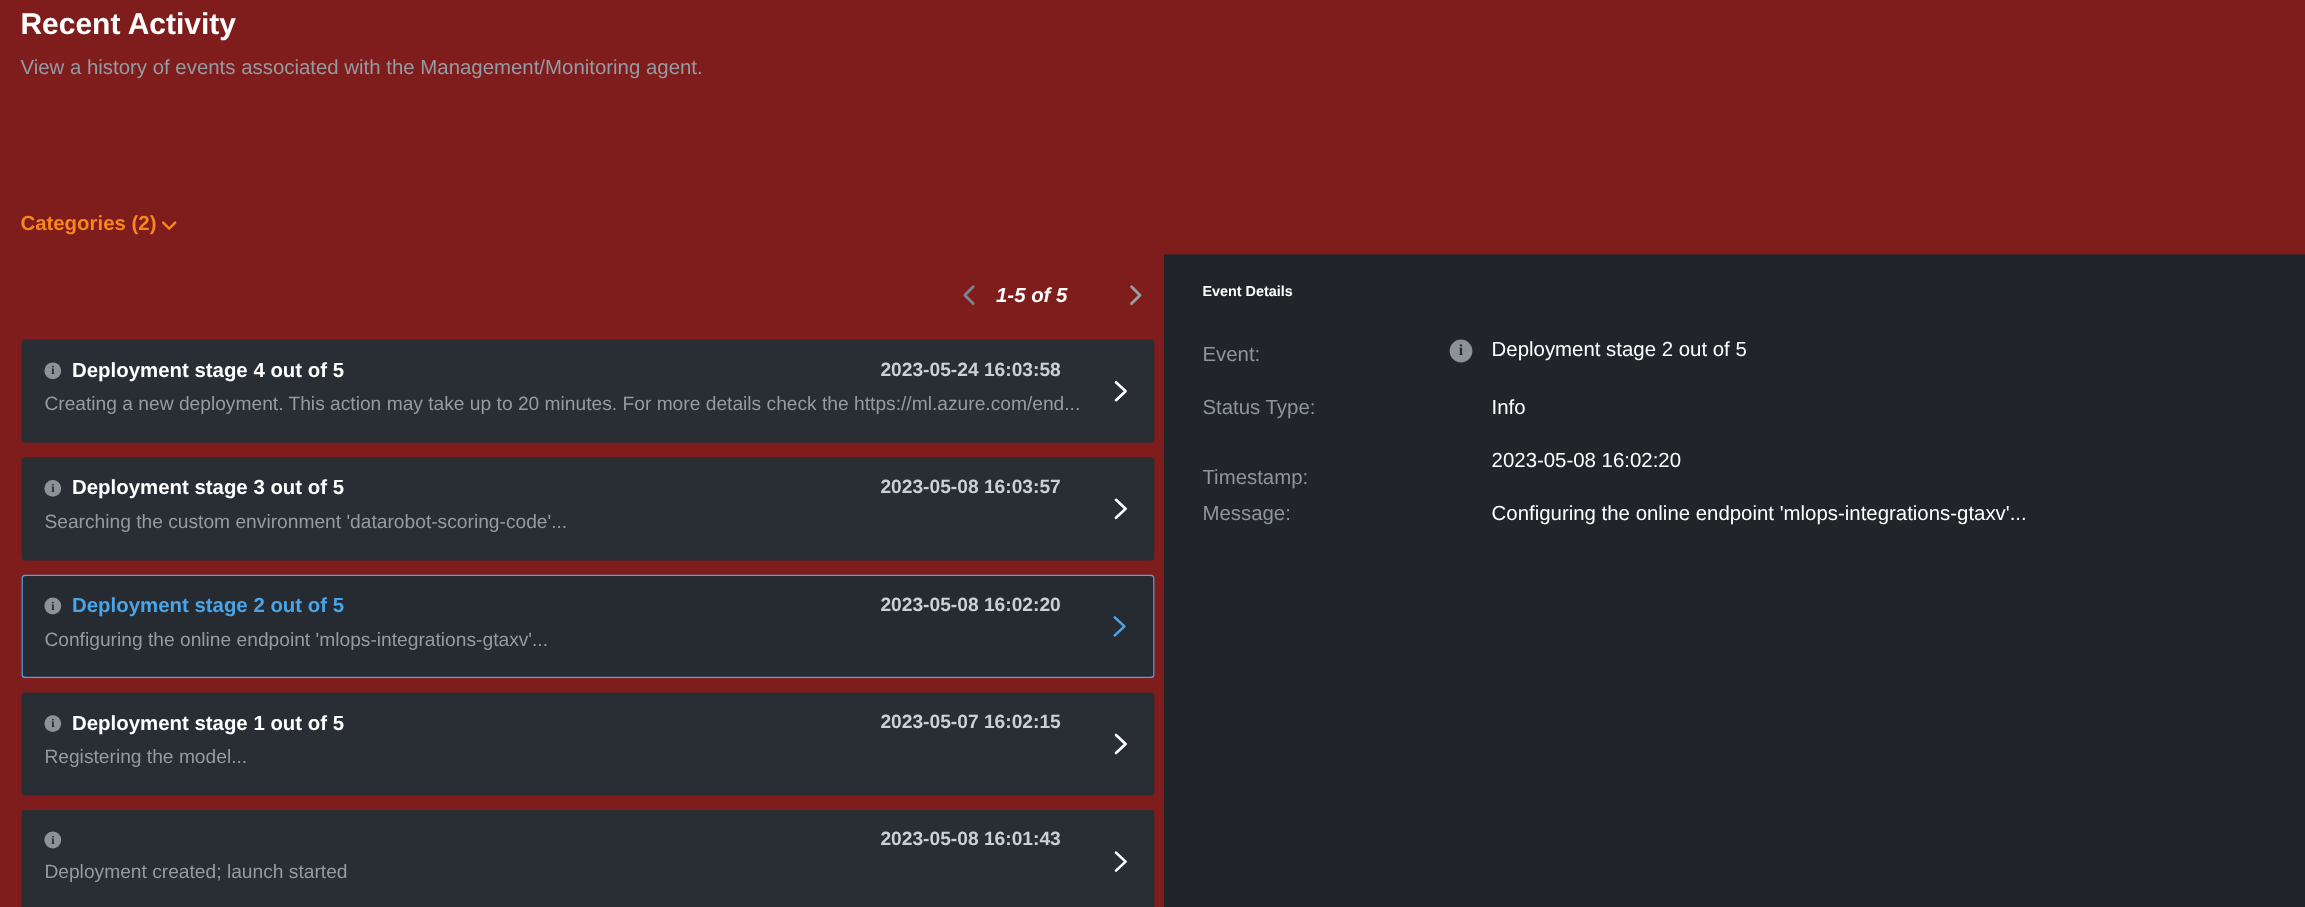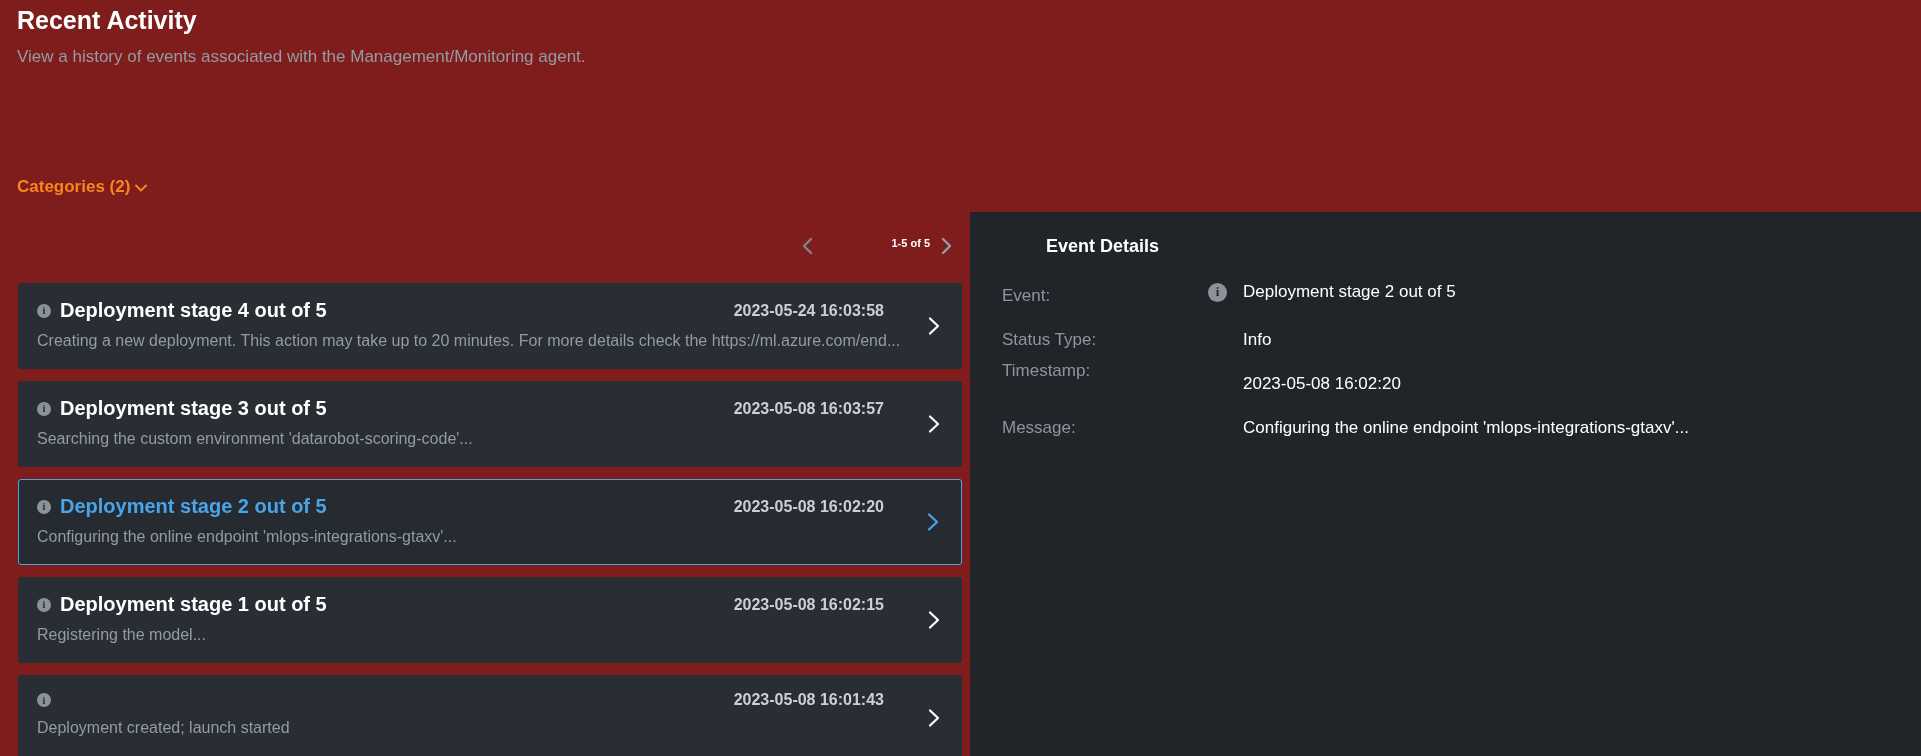--- a/index.html
+++ b/index.html
@@ -27,22 +27,22 @@
   .tab.active{background:#3ba1e4;color:#ffffff;}
 
   
   .categories{left:17px;top:176px;display:flex;align-items:flex-end;
     color:#f8861d;font-size:17px;font-weight:bold;cursor:pointer;}
   .categories svg{margin-left:2px;margin-top:3px;}
 
   
   .pg-prev{left:800px;top:236px;color:#7d838b;cursor:pointer;}
   .pg-next{left:940px;top:236px;color:#969da5;cursor:pointer;}
-  .pg-label{left:830px;top:237px;width:100px;text-align:right;
-    font-size:11px;font-weight:bold;color:#ffffff;}
+  .pg-label{left:830px;top:237px;width:100px;text-align:left;
+    font-size:17px;font-weight:bold;color:#ffffff;font-style:italic;}
 
   
   .event-item{
     left:18px;width:944px;height:86px;box-sizing:border-box;
     background:#292d34;border-radius:3px;
     padding:16px 20px 0 19px;cursor:pointer;
   }
   .event-item.selected{
     background:#262b32;
     border:1px solid #4aa4e8;
@@ -50,31 +50,31 @@
   }
   .event-row{display:flex;align-items:center;}
   .info-icon{
     width:14px;height:14px;border-radius:50%;
     background:#8b9298;color:#262a30;
     display:inline-flex;align-items:center;justify-content:center;
     font-size:10px;font-weight:bold;flex:none;
     font-family:"Liberation Serif",serif;
   }
   .info-icon.lg{width:19px;height:19px;font-size:13px;}
-  .event-title{margin-left:9px;font-size:20px;font-weight:bold;color:#ffffff;}
+  .event-title{margin-left:9px;font-size:17px;font-weight:bold;color:#ffffff;}
   .event-item.selected .event-title{color:#4aa4e8;}
   .event-time{margin-left:auto;margin-right:58px;font-size:16px;font-weight:bold;color:#cbd0d6;}
   .event-desc{margin-top:10px;font-size:16px;color:#949ba3;
     white-space:nowrap;overflow:hidden;text-overflow:ellipsis;max-width:900px;}
   .chev{position:absolute;right:22px;top:50%;transform:translateY(-50%);color:#ffffff;}
   .event-item.selected .chev{color:#4aa4e8;}
 
   
   .panel{left:970px;top:212px;width:951px;height:544px;background:#212529;}
-  .panel-title{left:32px;top:24px;font-size:18px;font-weight:bold;color:#ffffff;margin-left:44px;}
+  .panel-title{left:32px;top:24px;font-size:12px;font-weight:bold;color:#ffffff;}
   .d-label{left:32px;font-size:17px;color:#8f959d;text-align:center;}
   .d-value{left:273px;font-size:17px;color:#ffffff;white-space:nowrap;}
   .d-event-value{left:238px;display:flex;align-items:center;}
   .d-event-value .info-icon{margin-right:16px;}
   .d-event-value span.txt{font-size:17px;color:#ffffff;}
 </style>
 </head>
 <body>
 
 <div class="app">
@@ -135,21 +135,21 @@
     <div class="event-desc">Configuring the online endpoint 'mlops-integrations-gtaxv'...</div>
     <svg class="chev" width="12" height="20" viewBox="0 0 12 20">
       <polyline points="2,2.5 10,10 2,17.5" fill="none" stroke="currentColor" stroke-width="2.2" stroke-linecap="round" stroke-linejoin="round"></polyline>
     </svg>
   </div>
 
   <div class="abs event-item" style="top:577px">
     <div class="event-row">
       <span class="info-icon">i</span>
       <span class="event-title">Deployment stage 1 out of 5</span>
-      <span class="event-time">2023-05-08 16:02:15</span>
+      <span class="event-time">2023-05-07 16:02:15</span>
     </div>
     <div class="event-desc">Registering the model...</div>
     <svg class="chev" width="12" height="20" viewBox="0 0 12 20">
       <polyline points="2,2.5 10,10 2,17.5" fill="none" stroke="currentColor" stroke-width="2.2" stroke-linecap="round" stroke-linejoin="round"></polyline>
     </svg>
   </div>
 
   <div class="abs event-item" style="top:675px">
     <div class="event-row">
       <span class="info-icon">i</span>
@@ -166,20 +166,20 @@
 
     <div class="abs d-label" style="top:74px">Event:</div>
     <div class="abs d-event-value" style="top:70px">
       <span class="info-icon lg">i</span>
       <span class="txt">Deployment stage 2 out of 5</span>
     </div>
 
     <div class="abs d-label" style="top:118px">Status Type:</div>
     <div class="abs d-value" style="top:118px">Info</div>
 
-    <div class="abs d-label" style="top:149px">Timestamp:</div>
+    <div class="abs d-label" style="top:176px">Timestamp:</div>
     <div class="abs d-value" style="top:162px">2023-05-08 16:02:20</div>
 
     <div class="abs d-label" style="top:206px">Message:</div>
     <div class="abs d-value" style="top:206px">Configuring the online endpoint 'mlops-integrations-gtaxv'...</div>
   </div>
 
 </div>
 
 </body></html>

